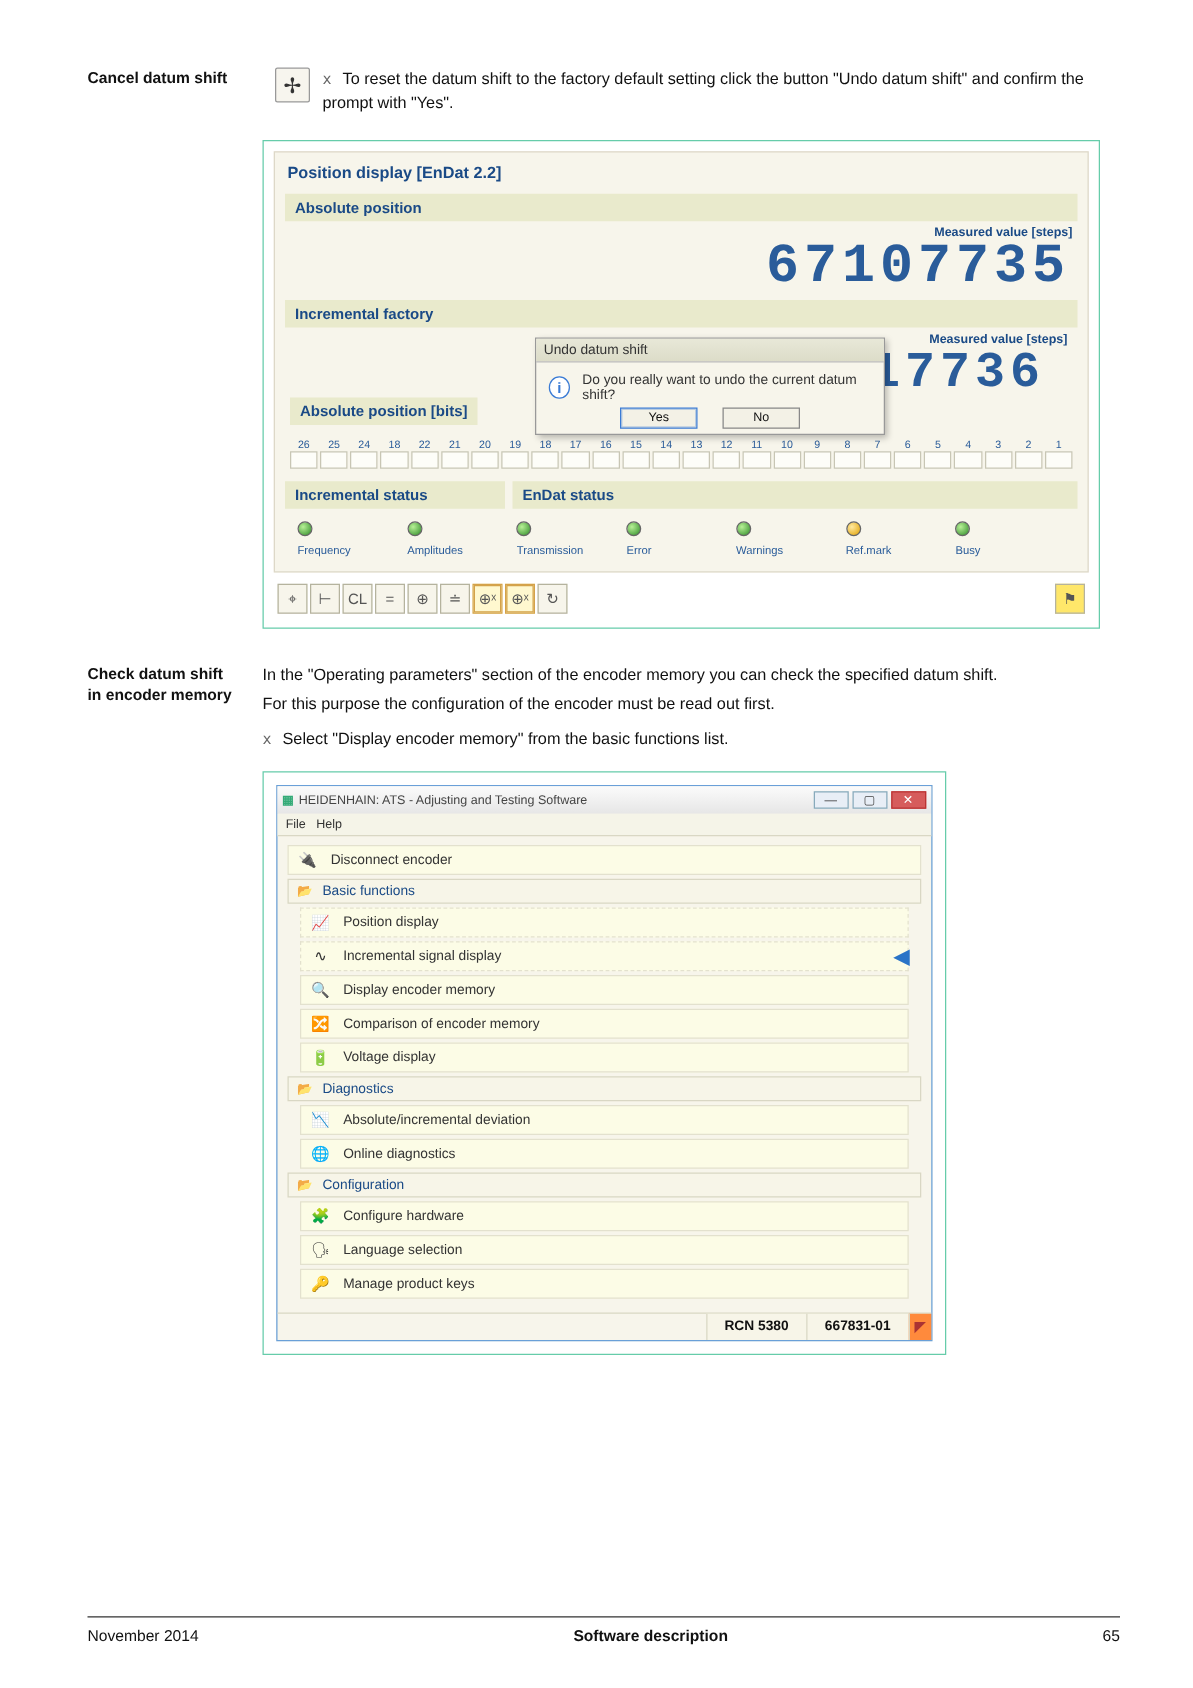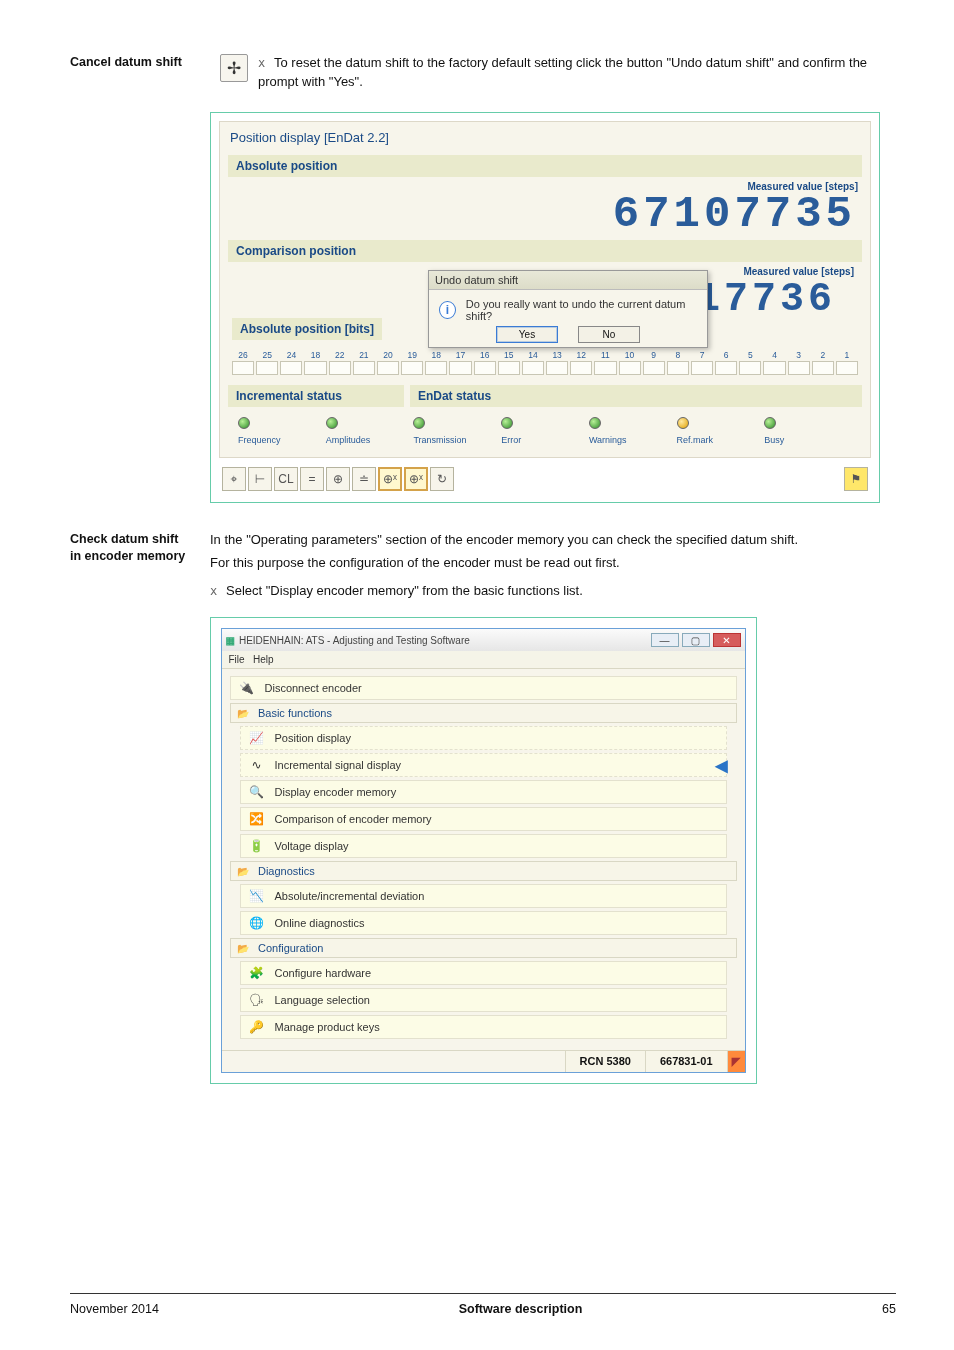--- a/index.html
+++ b/index.html
@@ -82,26 +82,26 @@
   <div class="icon-cell">
     <div class="icon-btn">✢</div>
   </div>
   <div class="rcol">
     <span class="bull-x">x</span><span>To reset the datum shift to the factory default setting click the button "Undo datum shift" and confirm the prompt with "Yes".</span>
   </div>
 </div>
 
 <div class="fig-frame">
   <div class="panel">
-    <div style="font-weight:normal;color:#1a4a86;font-size:13px;padding:2px 2px 6px 2px;">Position display [EnDat 2.2]</div>
+    <div style="font-weight:bold;color:#1a4a86;font-size:13px;padding:2px 2px 6px 2px;">Position display [EnDat 2.2]</div>
     <div class="sectbar">Absolute position</div>
     <div class="small-lab">Measured value [steps]</div>
     <div class="seg">67107735</div>
 
-    <div class="sectbar">Comparison position</div>
+    <div class="sectbar">Incremental factory</div>
     <div style="position:relative;height:80px;">
       <div class="small-lab" style="position:absolute;right:4px;top:0;">Measured value [steps]</div>
       <div class="seg sm" style="position:absolute;right:20px;top:14px;">17736</div>
       <div style="position:absolute;left:4px;bottom:2px;" class="sectbar">Absolute position [bits]</div>
 
       <div class="dlg">
         <div class="dlg-title">Undo datum shift</div>
         <div class="dlg-body">
           <div class="dlg-info">i</div>
           <div>Do you really want to undo the current datum shift?</div>

